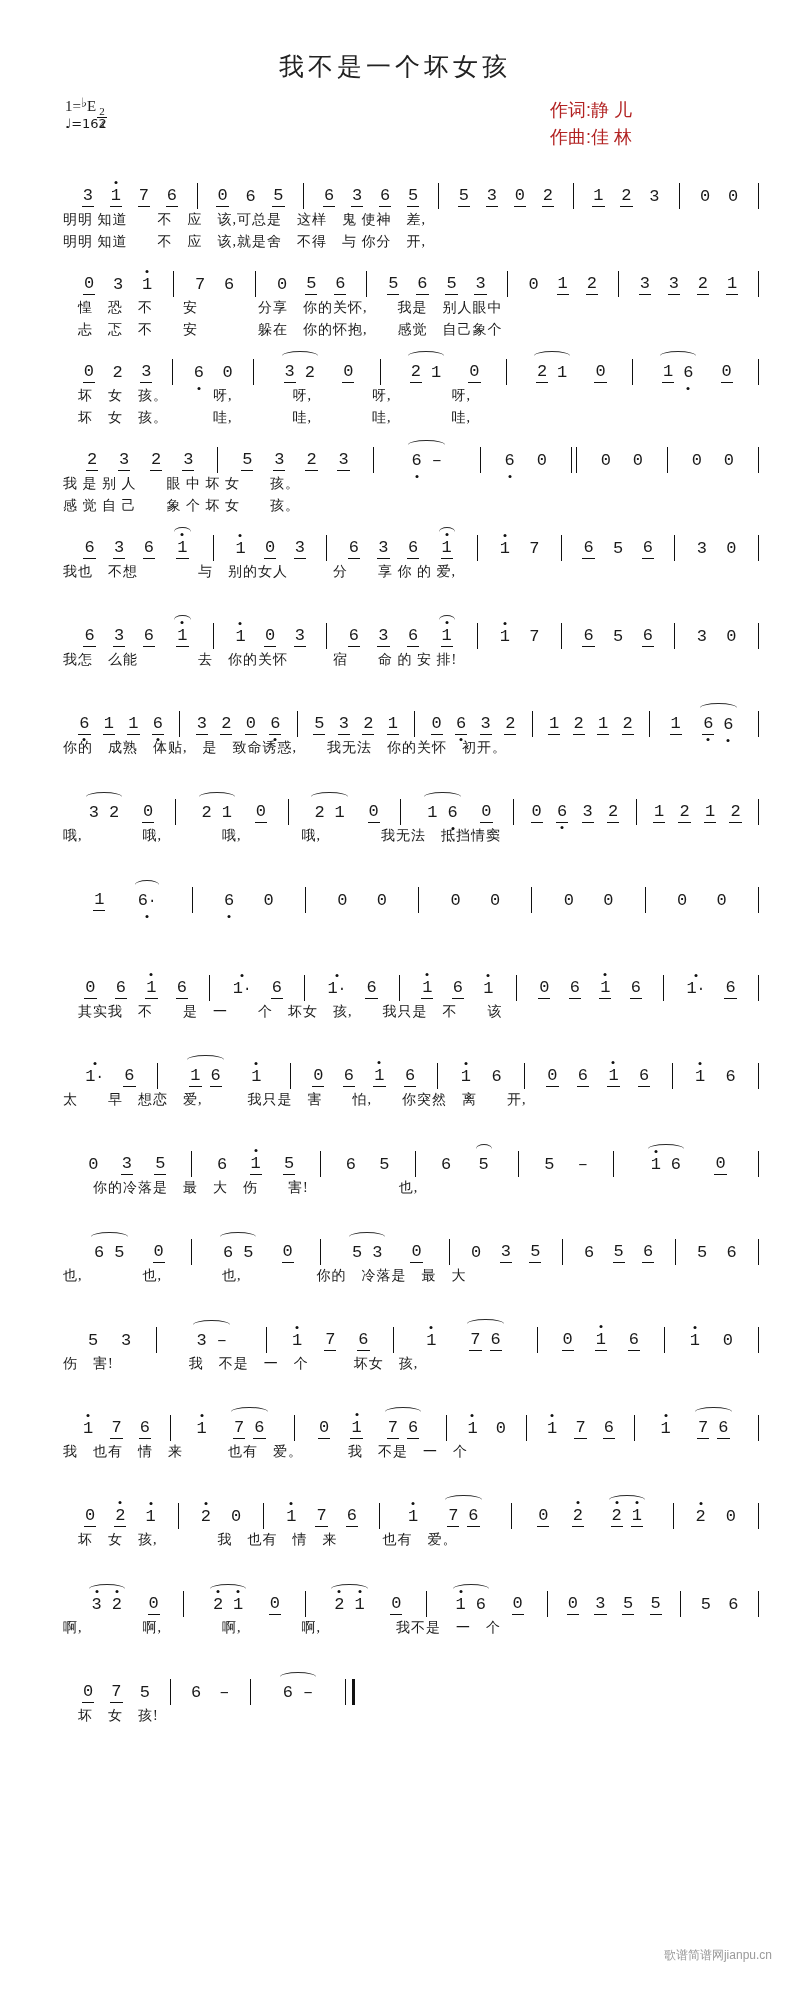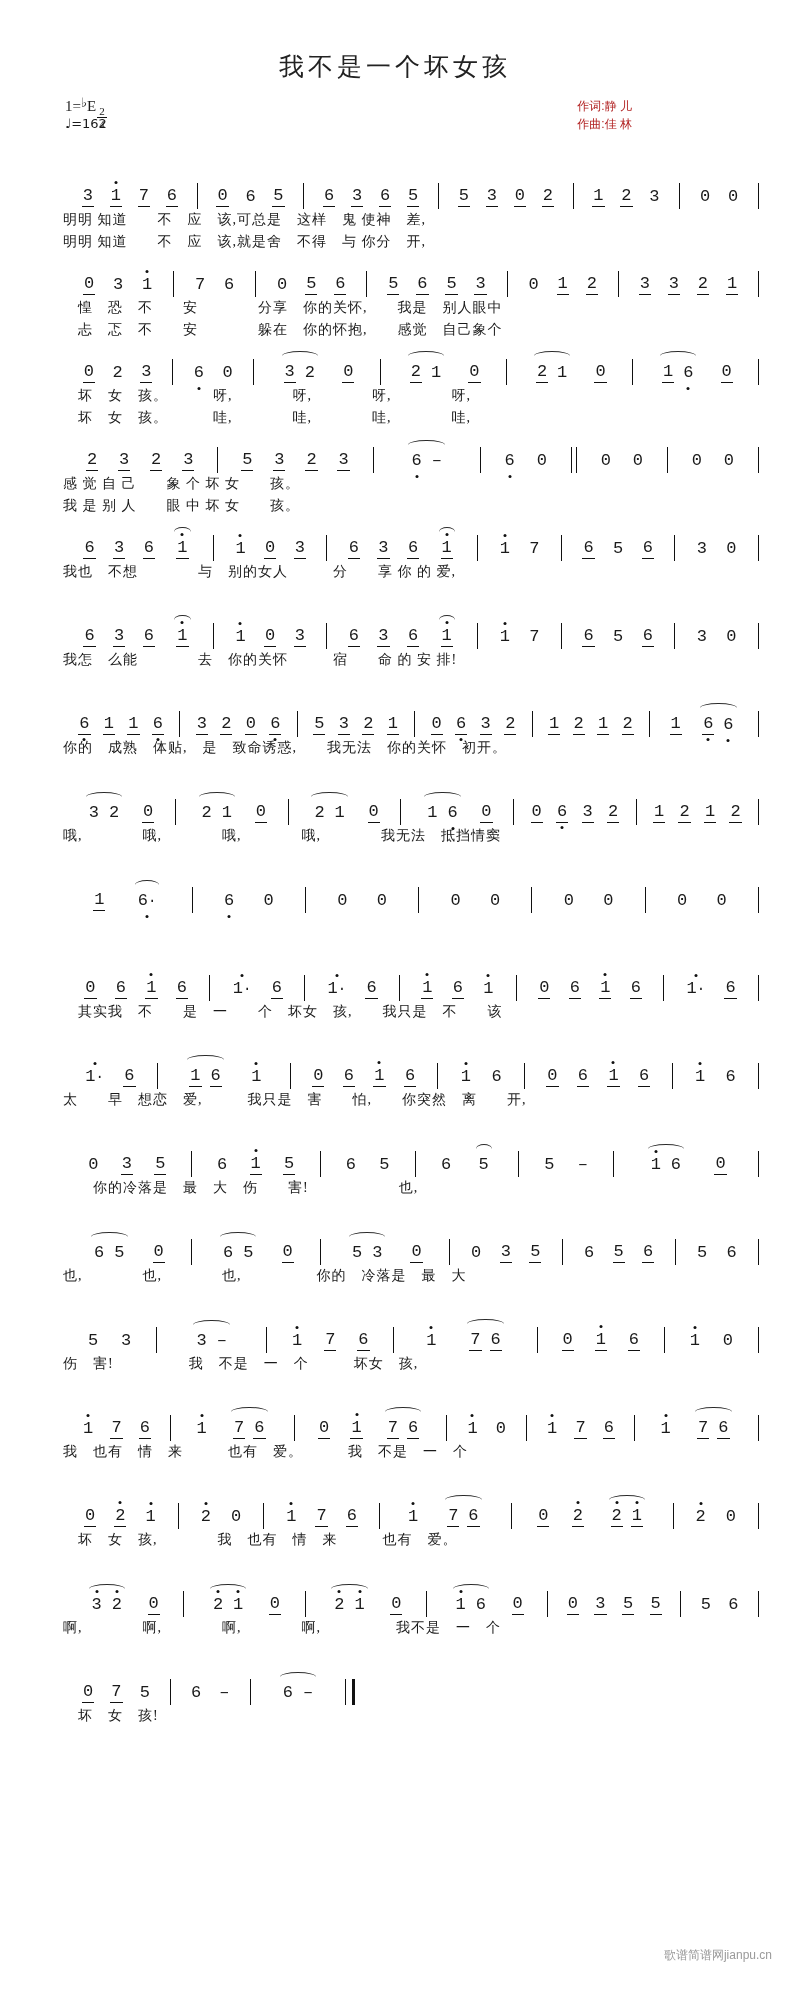--- a/index.html
+++ b/index.html
@@ -6,21 +6,21 @@
   .page{width:790px;height:2000px;margin:0 auto;background:#ffffff;position:relative;overflow:hidden;
         font-family:"Liberation Serif","DejaVu Serif",serif;color:#1a1a1a;}
   .title{padding-top:50px;text-align:center;font-size:25px;letter-spacing:4px;color:#222;}
   .header-meta{position:relative;height:58px;margin:12px 65px 0 65px;}
   .keysig{position:absolute;left:0;top:0;font-size:15px;white-space:nowrap;}
   .keysig .flat{font-family:"DejaVu Sans",sans-serif;font-size:13px;vertical-align:4px;}
   .meter{display:inline-flex;flex-direction:column;font-size:11px;line-height:1.1;text-align:center;
          vertical-align:-4px;margin-left:1px;}
   .meter .mt{border-bottom:1px solid #111;padding:0 2px;}
   .tempo{position:absolute;left:0;top:21px;font-size:13px;font-family:"DejaVu Sans",sans-serif;}
-  .credits{position:absolute;right:93px;top:2px;font-size:12px;line-height:1.5;color:#b22222;
+  .credits{position:absolute;right:93px;top:2px;font-size:18px;line-height:1.5;color:#b22222;
            font-family:"Liberation Sans","DejaVu Sans",sans-serif;white-space:nowrap;}
   .notation{margin:14px 0 0 63px;width:696px;}
   .system{height:88px;}
   .notes-row{display:flex;align-items:flex-end;height:40px;}
   .measure{display:flex;justify-content:space-evenly;align-items:flex-end;padding:0 3px;min-width:26px;}
   .note{position:relative;font-family:"Liberation Mono","DejaVu Sans Mono",monospace;
         font-size:17px;line-height:1;padding:1px 1px 2px 1px;}
   .note.u{border-bottom:1.5px solid #111;}
   .note .aug{font-size:14px;}
   .od{position:absolute;width:3px;height:3px;background:#111;border-radius:50%;left:50%;transform:translateX(-50%);}
@@ -225,22 +225,22 @@
             <span class="note">0</span>
             <span class="note">0</span>
           </span>
           <span class="barline"></span>
           <span class="measure" style="flex-grow: 3;">
             <span class="note">0</span>
             <span class="note">0</span>
           </span>
           <span class="barline"></span>
         </div>
+        <div class="lyric">我 是 别 人　　眼 中 坏 女　　孩。</div>
         <div class="lyric">感 觉 自 己　　象 个 坏 女　　孩。</div>
-        <div class="lyric">我 是 别 人　　眼 中 坏 女　　孩。</div>
       </div>
       <div class="system">
         <div class="notes-row">
           <span class="measure" style="flex-grow: 5;">
             <span class="note u">6</span>
             <span class="note u">3</span>
             <span class="note u">6</span>
             <span class="arc-group">
               <span class="note u">1<span class="od hi"></span></span>
             </span>

